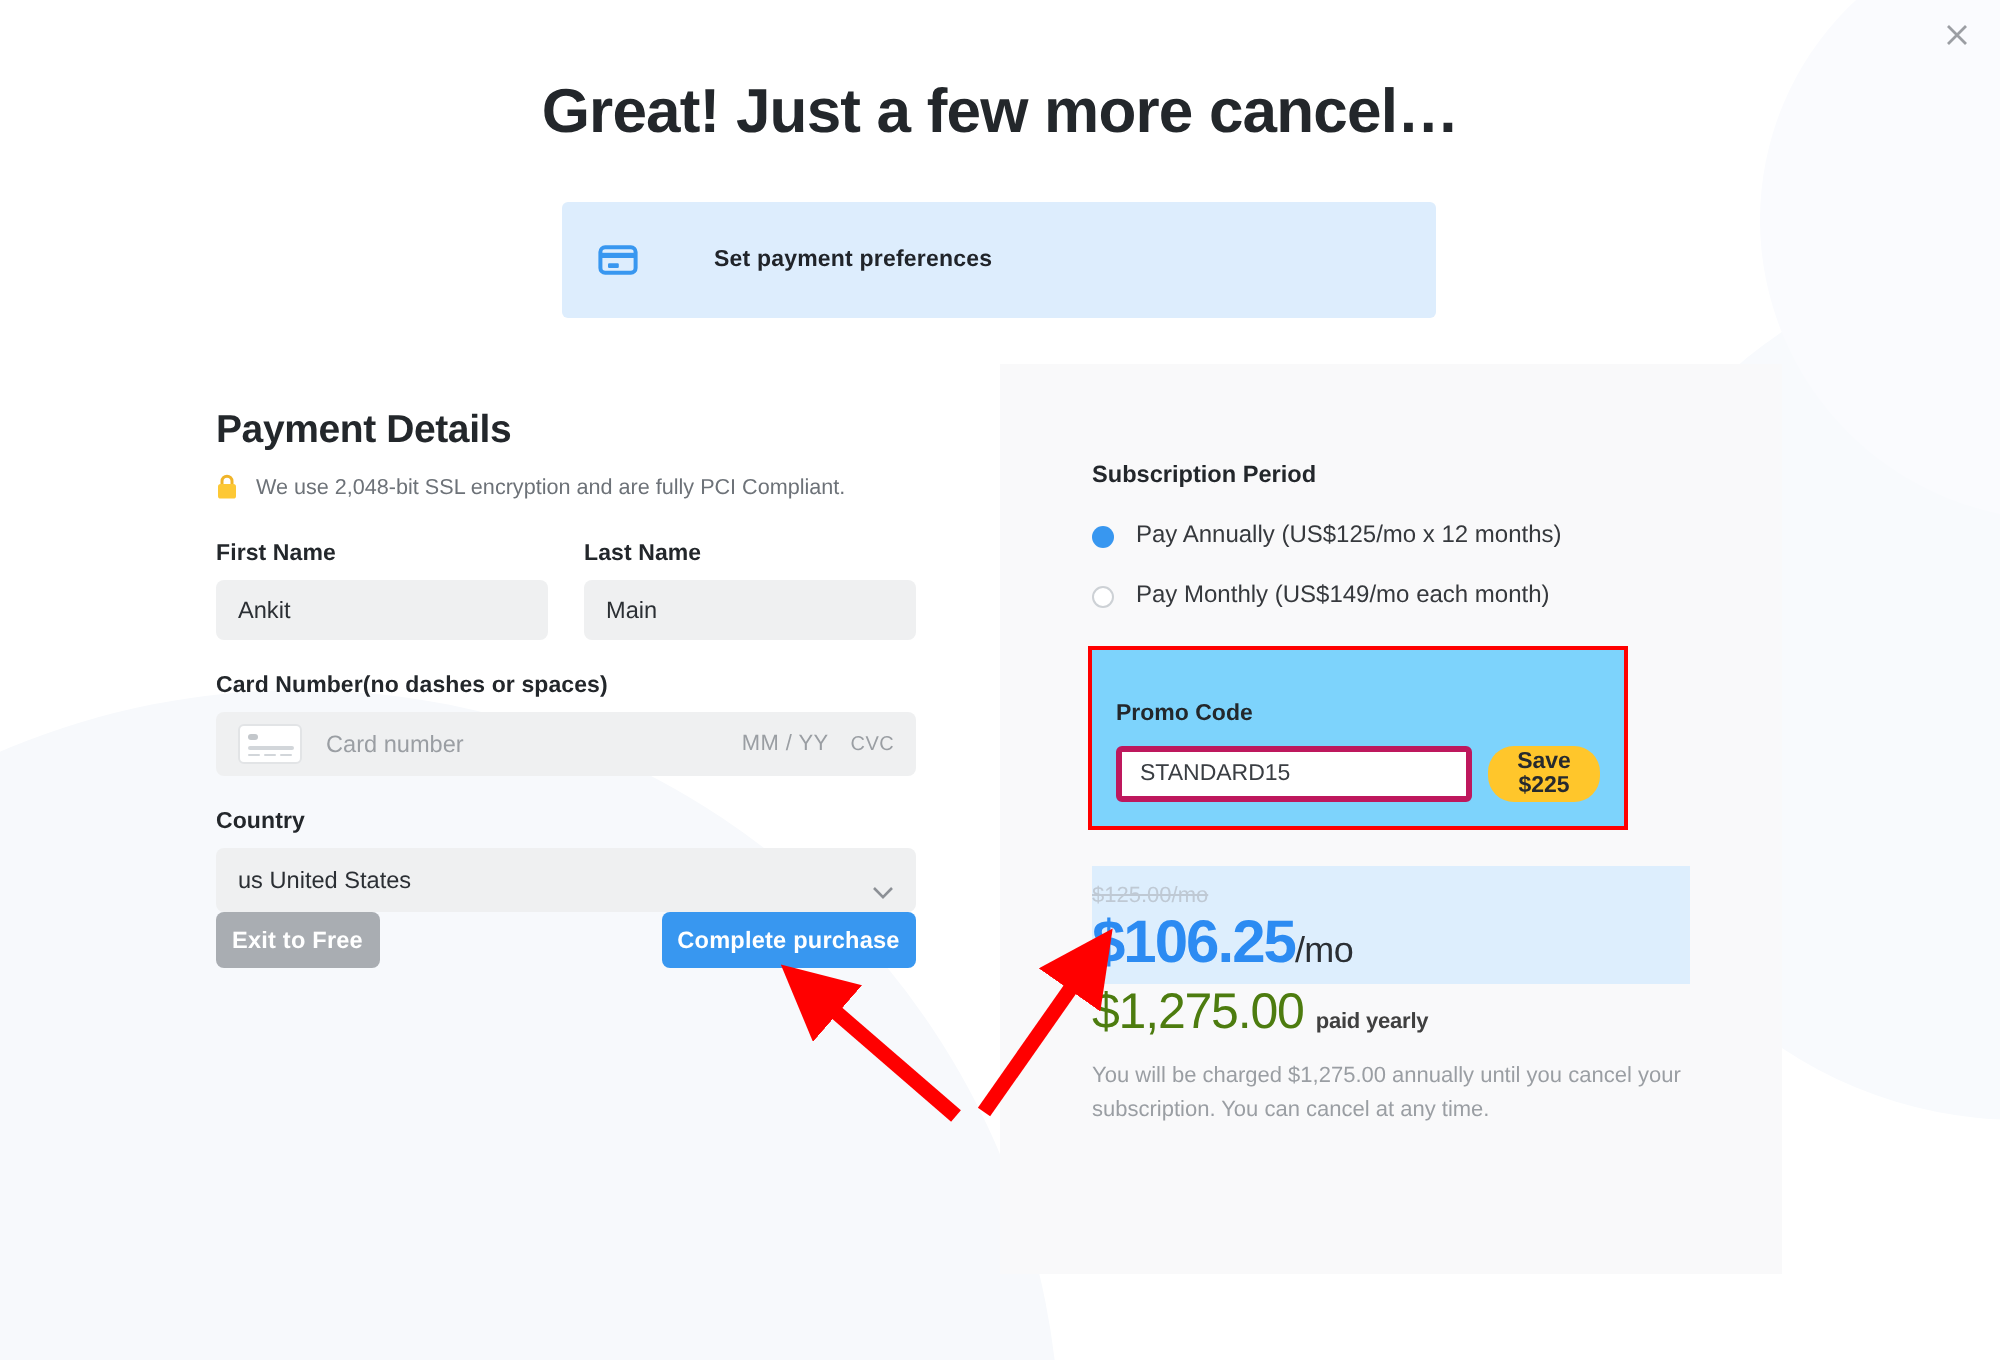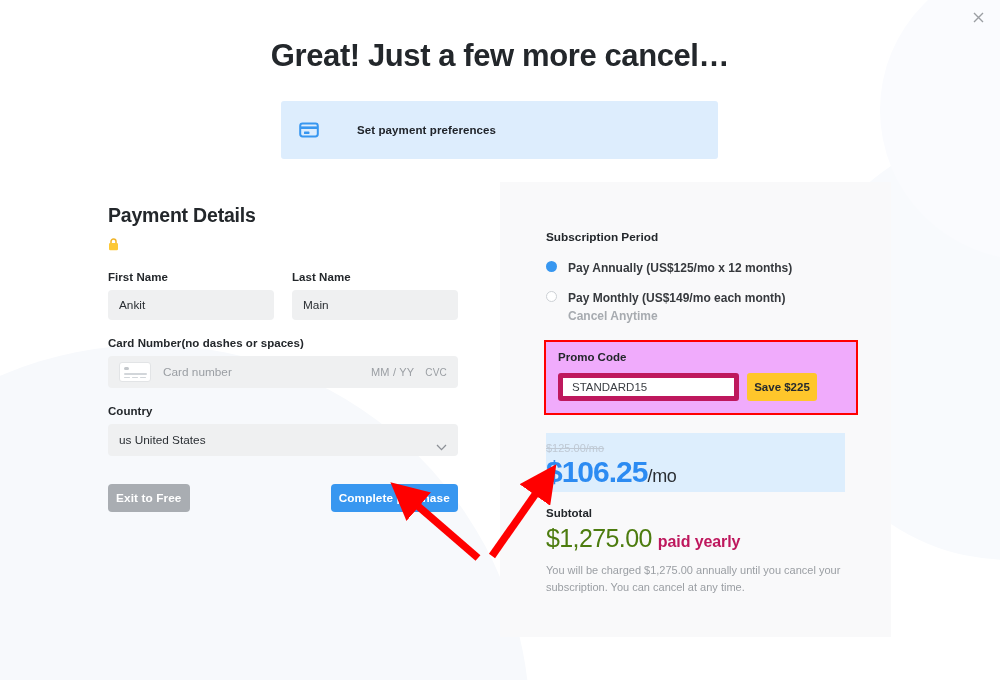--- a/index.html
+++ b/index.html
@@ -109,67 +109,67 @@
   .card-cvc { font-size:10px; color:#9a9ea3; margin-left:11px; letter-spacing:0.2px; }
 
   .select-field {
     width:350px; height:32px; background:#eff0f1; border-radius:4px;
     display:flex; align-items:center; padding:0 11px;
     position:relative;
   }
   .select-val { font-size:11.8px; color:#2b2f34; flex:1; }
   .chev { width:11px; height:7px; color:#8c9096; }
 
-  .btn-row { display:flex; align-items:center; margin-top:28px; }
+  .btn-row { display:flex; align-items:center; }
   .btn {
     border:none; border-radius:4px; cursor:pointer;
     font-family:"Liberation Sans", sans-serif;
     font-size:11.8px; font-weight:bold; color:#ffffff;
     letter-spacing:0.1px;
   }
   .btn-exit { background:#a9adb2; width:83px; height:28px; }
   .btn-complete { background:#3897f0; width:130px; height:28px; margin-left:141px; }
 
   
   .summary-panel {
     position:absolute; left:500px; top:182px; width:391px; height:455px;
     background:#f9f9fa;
     z-index:5;
   }
   .sp-inner { padding:48px 44px 0 46px; }
   .sub-head { font-size:11.8px; font-weight:bold; color:#23272b; margin-bottom:14px; }
 
-  .radio-row { display:flex; align-items:flex-start; margin-bottom:12px;font-weight:bold; }
+  .radio-row { display:flex; align-items:center; margin-bottom:12px; }
   .radio {
     width:11px; height:11px; border-radius:50%; flex:0 0 11px;
     margin-right:11px; margin-top:3px;
   }
   .radio.on { background:#3897f0; }
   .radio.off { background:#ffffff; border:1px solid #cdd1d5; }
   .radio-txt { font-size:12px; color:#36393d; line-height:1.35; }
   .radio-sub { font-size:12px; color:#a7abb0; margin-top:3px; }
 
   
   .promo-box {
-    border:2px solid #ff0000; background:#f0abfc;
-    padding:9px 12px 12px 12px;
+    border:2px solid #ff0000; background:#7dd3fc;
+    padding:26px 12px 12px 12px;
     margin:17px 0 0 -2px;
-    width:314px;
+    width:270px;
   }
   .promo-label { font-size:11.5px; font-weight:bold; color:#23272b; margin-bottom:10px; }
   .promo-row { display:flex; align-items:center; }
   .promo-inp {
     width:181px; height:28px; background:#ffffff;
-    border:5px solid #be185d; border-radius:3px;
+    border:3px solid #be185d; border-radius:3px;
     font-family:"Liberation Sans", sans-serif;
     font-size:11.5px; color:#3a3e43; padding:0 9px; outline:none;
   }
   .promo-btn {
     margin-left:8px; width:70px; height:28px;
-    background:#ffc62b; border:none; border-radius:3px;
+    background:#ffc62b; border:none; border-radius:13px;
     font-family:"Liberation Sans", sans-serif;
     font-size:11.5px; font-weight:bold; color:#262a2e;
     cursor:pointer;
   }
 
   
   .price-hl {
     margin:18px 0 0 0; width:299px; height:59px;
     background:#ddeefd;
     padding:9px 0 0 0;
@@ -179,21 +179,21 @@
     margin-bottom:1px;
   }
   .price-new {
     font-size:30px; font-weight:bold; color:#2c8bf2;
     letter-spacing:-1px; line-height:1.12;
   }
   .price-per { font-size:18px; font-weight:normal; color:#2b2f34; letter-spacing:-0.3px; }
 
   .subtotal-label { font-size:11.5px; font-weight:bold; color:#23272b; margin:15px 0 5px 0; }
   .subtotal-amt { font-size:25px; font-weight:normal; color:#4d7c0f; letter-spacing:-0.6px; }
-  .subtotal-per { font-size:16px; font-weight:bold; color:#be185d; margin-left:6px; letter-spacing:-0.1px; }
+  .subtotal-per { font-size:11px; font-weight:bold; color:#404040; margin-left:6px; letter-spacing:-0.1px; }
   .subtotal-note { font-size:11px; color:#9a9ea3; line-height:1.5; margin-top:9px; width:295px; }
 
   
   .arrows { position:absolute; left:0; top:0; width:1000px; height:680px; z-index:30; pointer-events:none; }
 </style>
 </head>
 <body>
 
 <div class="bg-deco left"></div>
 <div class="bg-deco right"></div>
@@ -222,20 +222,21 @@
 
   <div class="section-title">Payment Details</div>
 
   <div class="ssl-row">
     <span class="lock-icon">
       <svg width="11" height="13" viewBox="0 0 11 13" aria-hidden="true">
         <path d="M3 5.2 V3.6 a2.5 2.5 0 0 1 5 0 V5.2" fill="none" stroke="#f0b429" stroke-width="1.5"></path>
         <rect x="1" y="5" width="9" height="7.3" rx="1.3" fill="#fdc835"></rect>
       </svg>
     </span>
+    <span class="ssl-text">We use 2,048-bit SSL encryption and are fully PCI Compliant.</span>
   </div>
 
   <div class="name-row">
     <div class="name-col">
       <div class="field-label">First Name</div>
       <input class="inp" type="text" value="Ankit" style="">
     </div>
     <div class="name-col">
       <div class="field-label">Last Name</div>
       <input class="inp" type="text" value="Main" style="">
@@ -284,40 +285,38 @@
       <span class="radio on"></span>
       <span>
         <span class="radio-txt">Pay Annually (US$125/mo x 12 months)</span>
       </span>
     </div>
 
     <div class="radio-row">
       <span class="radio off"></span>
       <span>
         <span class="radio-txt">Pay Monthly (US$149/mo each month)</span>
-        <div class="radio-sub">Cancel Anytime</div>
       </span>
     </div>
 
     <div class="promo-box">
       <div class="promo-label">Promo Code</div>
       <div class="promo-row">
         <input class="promo-inp" type="text" value="STANDARD15" style="">
         <button class="promo-btn">Save $225</button>
       </div>
     </div>
 
     <div class="price-hl">
       <div class="price-old">$125.00/mo</div>
       <div>
         <span class="price-new">$106.25</span><span class="price-per">/mo</span>
       </div>
     </div>
 
-    <div class="subtotal-label">Subtotal</div>
     <div>
       <span class="subtotal-amt">$1,275.00</span><span class="subtotal-per">paid yearly</span>
     </div>
     <div class="subtotal-note">You will be charged $1,275.00 annually until you cancel your subscription. You can cancel at any time.</div>
   </div>
 </div>
 
 <svg class="arrows" viewBox="0 0 1000 680">
   <defs>
     <marker id="ah" markerWidth="5" markerHeight="5" refX="2.6" refY="2.5" orient="auto">

